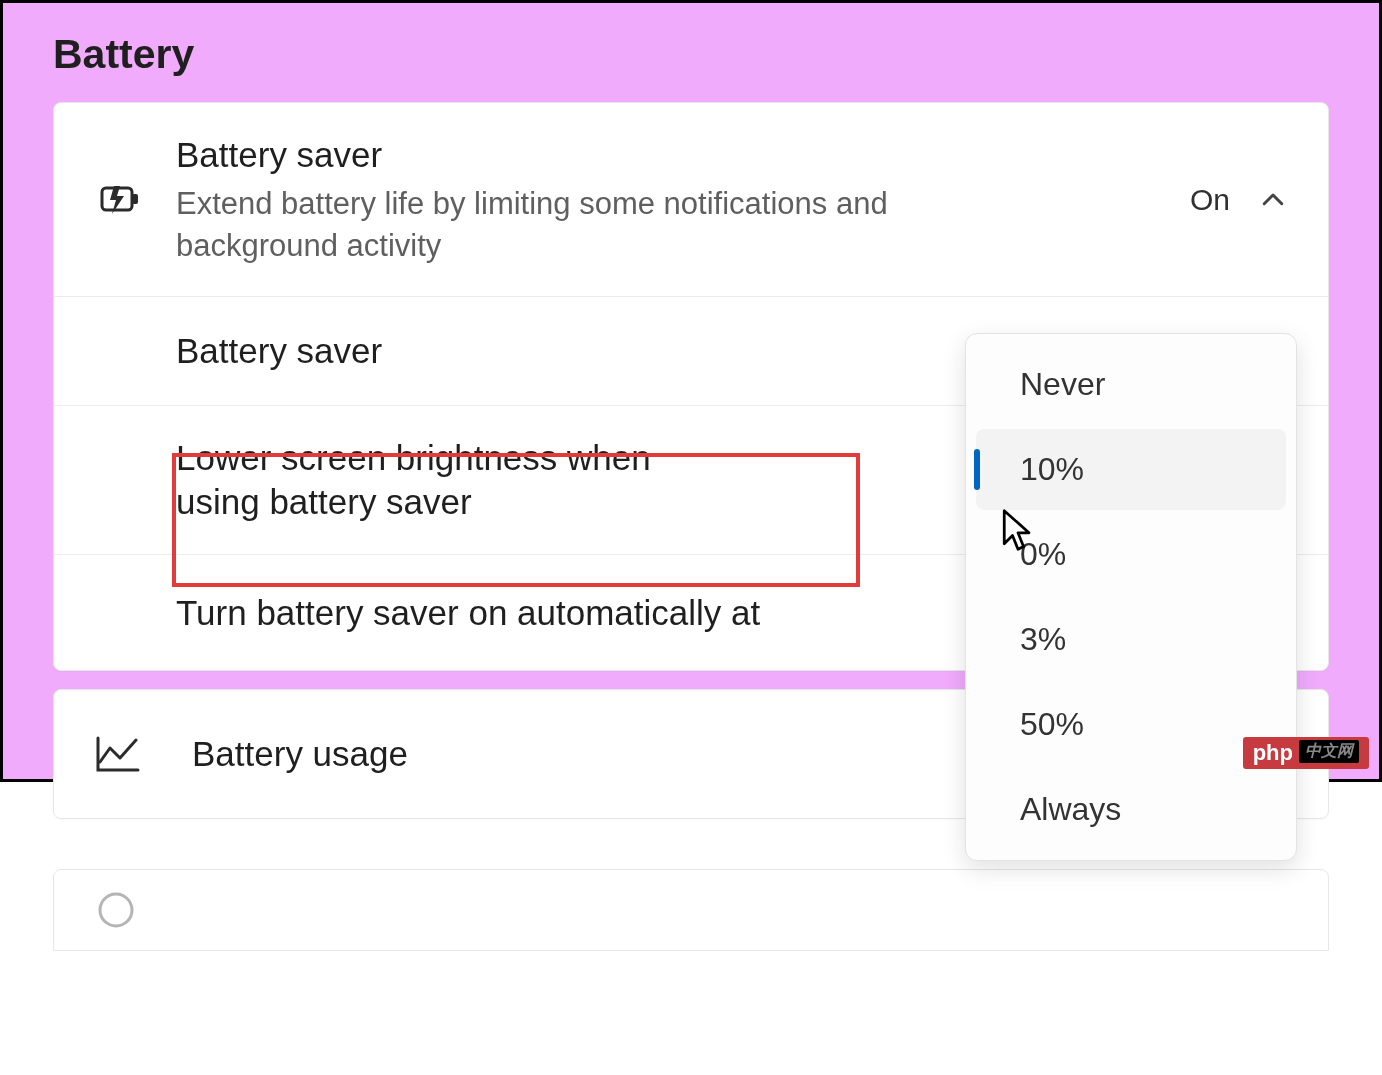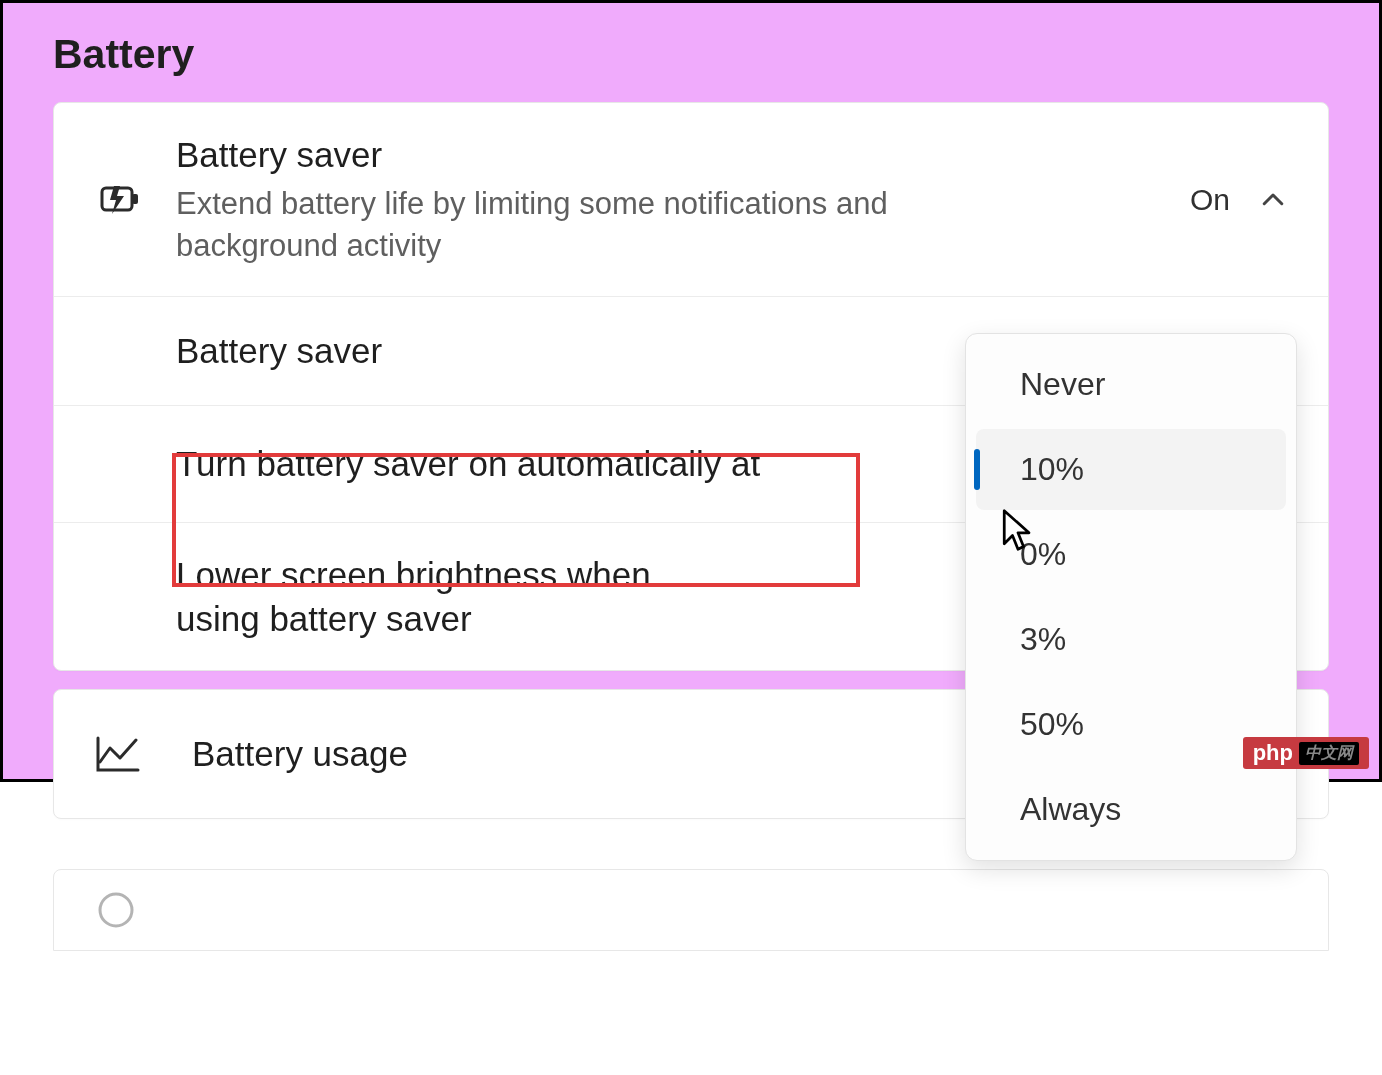--- a/index.html
+++ b/index.html
@@ -131,21 +131,21 @@
     right: 10px;
     bottom: 10px;
     background: #c63a40;
     color: #fff;
     font-size: 22px;
     font-weight: 700;
     padding: 3px 10px;
     border-radius: 3px;
     z-index: 60;
     display: flex;
-    align-items: center;
+    align-items: flex-start;
     gap: 6px;
   }
   .watermark .cn {
     background: #000;
     color: #888;
     font-size: 16px;
     padding: 1px 6px;
     border-radius: 2px;
     font-style: italic;
   }
@@ -194,31 +194,31 @@
 
     <div class="row row-sep">
       <div class="row-inner indent" style="padding-top:32px;padding-bottom:32px;">
         <div class="title-block">
           <div class="row-title">Battery saver</div>
         </div>
       </div>
     </div>
 
     <div class="row row-sep">
+      <div class="row-inner indent" style="padding-top:30px;padding-bottom:30px;">
+        <div class="title-block">
+          <div class="row-title" style="max-width:560px;">Lower screen brightness when using battery saver</div>
+        </div>
+      </div>
+    </div>
+
+    <div class="row row-sep">
       <div class="row-inner indent" style="padding-top:36px;padding-bottom:36px;">
         <div class="title-block">
           <div class="row-title">Turn battery saver on automatically at</div>
-        </div>
-      </div>
-    </div>
-
-    <div class="row row-sep">
-      <div class="row-inner indent" style="padding-top:30px;padding-bottom:30px;">
-        <div class="title-block">
-          <div class="row-title" style="max-width:560px;">Lower screen brightness when using battery saver</div>
         </div>
       </div>
     </div>
 
     <div class="highlight-box" style="left:118px; top:350px; width:680px; height:126px;"></div>
   </div>
 
   <div class="card">
     <div class="row">
       <div class="row-inner" style="padding-top:42px;padding-bottom:42px;gap:16px;">

